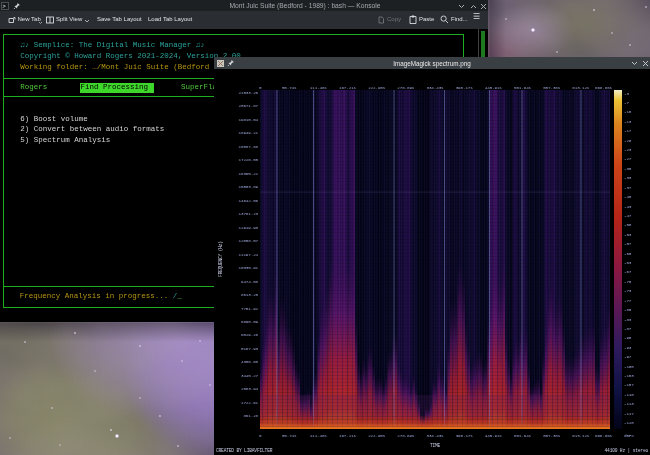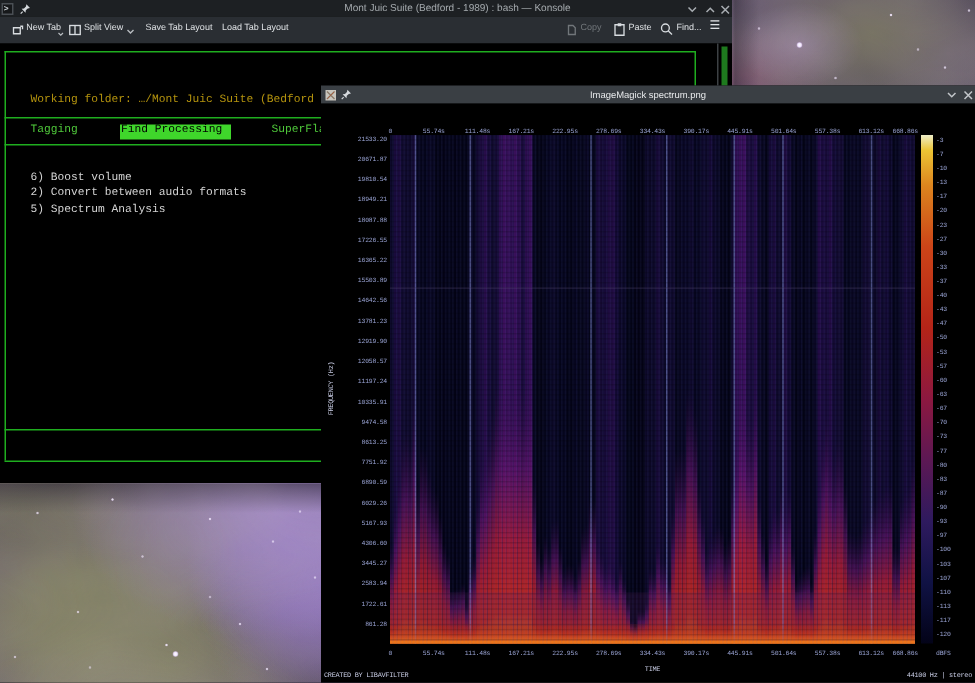--- a/index.html
+++ b/index.html
@@ -130,27 +130,30 @@
    <div class="gl" style="left:3px;top:48.5px;width:461px;height:1px"></div>
    <div class="gl" style="left:3px;top:67px;width:461px;height:1px"></div>
    <div class="gl" style="left:3px;top:257px;width:461px;height:1px"></div>
    <div class="gl" style="left:3px;top:278px;width:461px;height:1px"></div>
    <div class="gl" style="left:3px;top:4.7px;width:1px;height:273.8px"></div>
    <div class="gl" style="left:463px;top:4.7px;width:1px;height:273.8px"></div>
    <div style="position:absolute;left:79.5px;top:54px;width:74.5px;height:9.5px;background:#3fd62b"></div>
    <div style="position:absolute;left:478px;top:0;width:1px;height:293px;background:#3d4144"></div>
    <div style="position:absolute;left:480.5px;top:2px;width:4.5px;height:289px;background:#1e7a1e"></div>
  </div>
+ <div class="mo " style="left:20.3px;top:41.2px;color:#2aa198">♫♪ Semplice: The Digital Music Manager ♫♪</div>
+    <div class="mo " style="left:20.3px;top:51.9px;color:#2aa198">Copyright © Howard Rogers 2021-2024, Version 2.00</div>
     <div class="mo " style="left:20.3px;top:62.6px;color:#b5940e">Working folder: …/Mont Juic Suite (Bedford - 1989)</div>
-    <div class="mo " style="left:20.3px;top:83.0px;color:#4fc83a">Tagging</div>
+    <div class="mo " style="left:20.3px;top:83.0px;color:#4fc83a">Rogers</div>
     <div class="mo " style="left:181px;top:83.0px;color:#4fc83a">SuperFlac</div>
     <div class="mo " style="left:80.6px;top:83.0px;color:#000">Find Processing</div>
     <div class="mo " style="left:20.3px;top:114.9px;color:#d4d4d4">6) Boost volume</div>
     <div class="mo " style="left:20.3px;top:125.2px;color:#d4d4d4">2) Convert between audio formats</div>
     <div class="mo " style="left:20.3px;top:135.5px;color:#d4d4d4">5) Spectrum Analysis</div>
+    <div class="mo " style="left:19.7px;top:291.8px;color:#d4d4d4"><span style="color:#b5940e">Frequency Analysis in progress... </span><span style="color:#2aa198">/</span><span style="color:#4fc83a">_</span></div>
 </div>
 
 <div id="magick">
  <div id="mtitle">
    <div style="position:absolute;left:3px;top:2.5px;width:7px;height:7px;background:#c9c6be"></div>
    <svg style="position:absolute;left:3px;top:2.5px" width="7" height="7" viewBox="0 0 7 7">
         <path d="M1 6L6 1M1 1l5 5" stroke="#8a7a6a" stroke-width="0.9"></path>
         <path d="M1.2 5.8L5.8 1.2" stroke="#a85c3c" stroke-width="0.6"></path>
       </svg>
    <svg style="position:absolute;left:13px;top:2px" width="8" height="8" viewBox="0 0 8 8">

